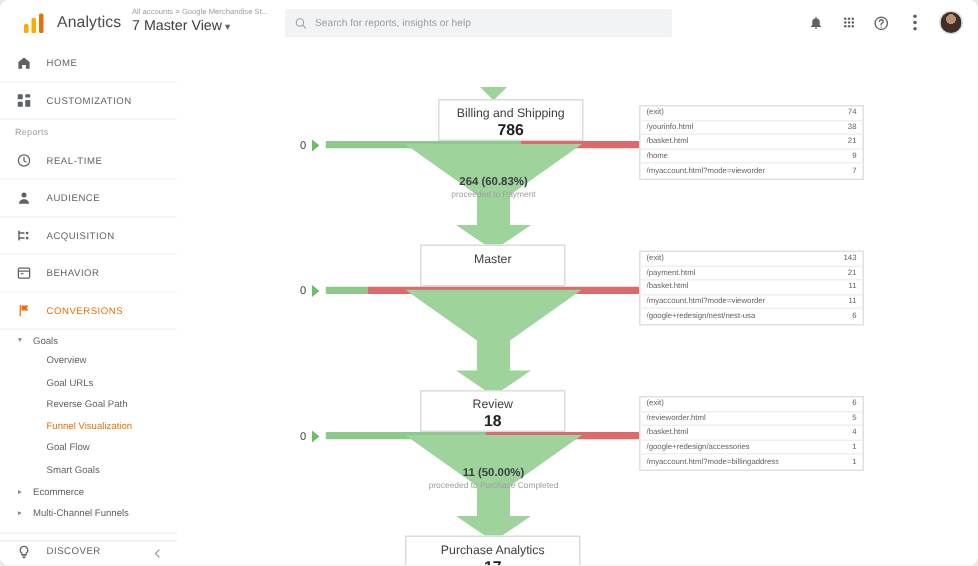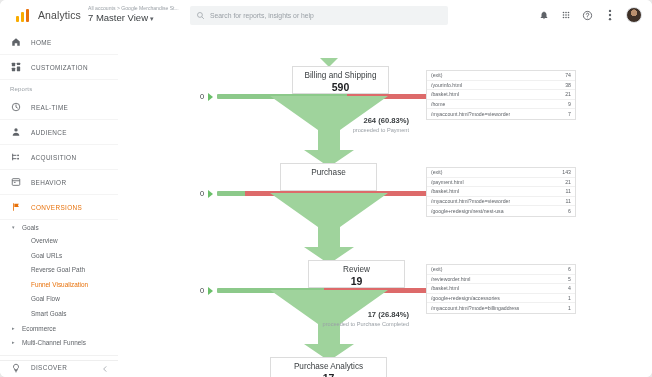--- a/index.html
+++ b/index.html
@@ -70,21 +70,21 @@
   .barrow{position:absolute;display:flex;align-items:center;}
   .bnum{font-size:7.4px;color:#3c4043;}
   .tri-r{width:0;height:0;border-top:4px solid transparent;border-bottom:4px solid transparent;}
   .tri-green{border-left:5px solid #6abf69;}
   .tri-red{border-left:5px solid #e06666;}
   .bar{height:5px;position:relative;border-radius:1px;overflow:hidden;display:flex;}
   .bar .g{background:#8cc98a;height:100%;}
   .bar .r{background:#dd6a6a;height:100%;}
 
   
-  .flowlabel{position:absolute;text-align:right;width:160px;}
+  .flowlabel{position:absolute;text-align:center;width:160px;}
   .flowlabel .fl1{font-size:7.6px;color:#3c4043;font-weight:bold;line-height:10px;}
   .flowlabel .fl2{font-size:5.6px;color:#9aa0a6;line-height:8px;}
 
   .arrowdown{position:absolute;}
 
   
   .exitbox{position:absolute;border:1px solid #e0e0e0;background:#fff;box-sizing:border-box;}
   .exitrow{display:flex;justify-content:space-between;align-items:center;height:9.6px;
            padding:0 4px;border-bottom:1px solid #f0f0f0;box-sizing:border-box;}
   .exitrow:last-child{border-bottom:none;}
@@ -283,21 +283,21 @@
   </div>
 
   <div class="content">
 
     <svg class="arrowdown" style="left:200px;top:28px;" width="22" height="10" viewBox="0 0 22 10">
       <polygon points="2,0 20,0 11,9" fill="#9fd39c"></polygon>
     </svg>
 
     <div class="node" style="left:162px;top:36px;width:97px;height:28px;margin-left:12px;">
       <div class="nm">Billing and Shipping</div>
-      <div class="val">590</div>
+      <div class="val">786</div>
     </div>
 
     <div class="barrow" style="left:194px;top:61px;width:0;"></div>
     <div class="barrow" style="left:196px;top:61px;"></div>
 
     <div class="barrow" style="left:195px;top:62px;"></div>
     <div class="barrow" style="left:196px;top:62px;"></div>
     <div class="barrow" style="left:82px;top:62px;width:330px;">
       <span class="bnum">0</span>
       <span class="tri-r tri-green" style="margin:0 4px;"></span>
@@ -334,21 +334,21 @@
 
     <svg class="arrowdown" style="left:152px;top:66px;" width="118" height="72" viewBox="0 0 118 72">
       <polygon points="0,0 118,0 70,34 70,54 84,54 59,71 34,54 48,54 48,34" fill="#9fd39c"></polygon>
     </svg>
     <div class="flowlabel" style="left:131px;top:86px;">
       <div class="fl1">264 (60.83%)</div>
       <div class="fl2">proceeded to Payment</div>
     </div>
 
     <div class="node" style="left:162px;top:133px;width:97px;height:28px;">
-      <div class="nm">Purchase</div>
+      <div class="nm">Master</div>
     </div>
 
     <div class="barrow" style="left:82px;top:159px;width:330px;">
       <span class="bnum">0</span>
       <span class="tri-r tri-green" style="margin:0 4px;"></span>
       <span class="bar" style="width:214px;">
         <span class="g" style="width:12.9%;"></span>
         <span class="r" style="width:87.1%;"></span>
       </span>
       <span class="tri-r tri-red" style="margin:0 4px;"></span>
@@ -375,23 +375,23 @@
       <div class="exitrow">
         <span class="u">/google+redesign/nest/nest-usa</span>
         <span class="c">6</span>
       </div>
     </div>
 
     <svg class="arrowdown" style="left:152px;top:163px;" width="118" height="72" viewBox="0 0 118 72">
       <polygon points="0,0 118,0 70,34 70,54 84,54 59,71 34,54 48,54 48,34" fill="#9fd39c"></polygon>
     </svg>
 
-    <div class="node" style="left:162px;top:230px;width:97px;height:28px;margin-left:28px;">
+    <div class="node" style="left:162px;top:230px;width:97px;height:28px;">
       <div class="nm">Review</div>
-      <div class="val">19</div>
+      <div class="val">18</div>
     </div>
 
     <div class="barrow" style="left:82px;top:256px;width:330px;">
       <span class="bnum">0</span>
       <span class="tri-r tri-green" style="margin:0 4px;"></span>
       <span class="bar" style="width:214px;">
         <span class="g" style="width:50%;"></span>
         <span class="r" style="width:50%;"></span>
       </span>
       <span class="tri-r tri-red" style="margin:0 4px;"></span>
@@ -418,21 +418,21 @@
       <div class="exitrow">
         <span class="u">/myaccount.html?mode=billingaddress</span>
         <span class="c">1</span>
       </div>
     </div>
 
     <svg class="arrowdown" style="left:152px;top:260px;" width="118" height="72" viewBox="0 0 118 72">
       <polygon points="0,0 118,0 70,34 70,54 84,54 59,71 34,54 48,54 48,34" fill="#9fd39c"></polygon>
     </svg>
     <div class="flowlabel" style="left:131px;top:280px;">
-      <div class="fl1">17 (26.84%)</div>
+      <div class="fl1">11 (50.00%)</div>
       <div class="fl2">proceeded to Purchase Completed</div>
     </div>
 
     <div class="node" style="left:152px;top:327px;width:117px;height:38px;">
       <div class="nm">Purchase Analytics</div>
       <div class="val">17</div>
 
     </div>
 
   </div>

